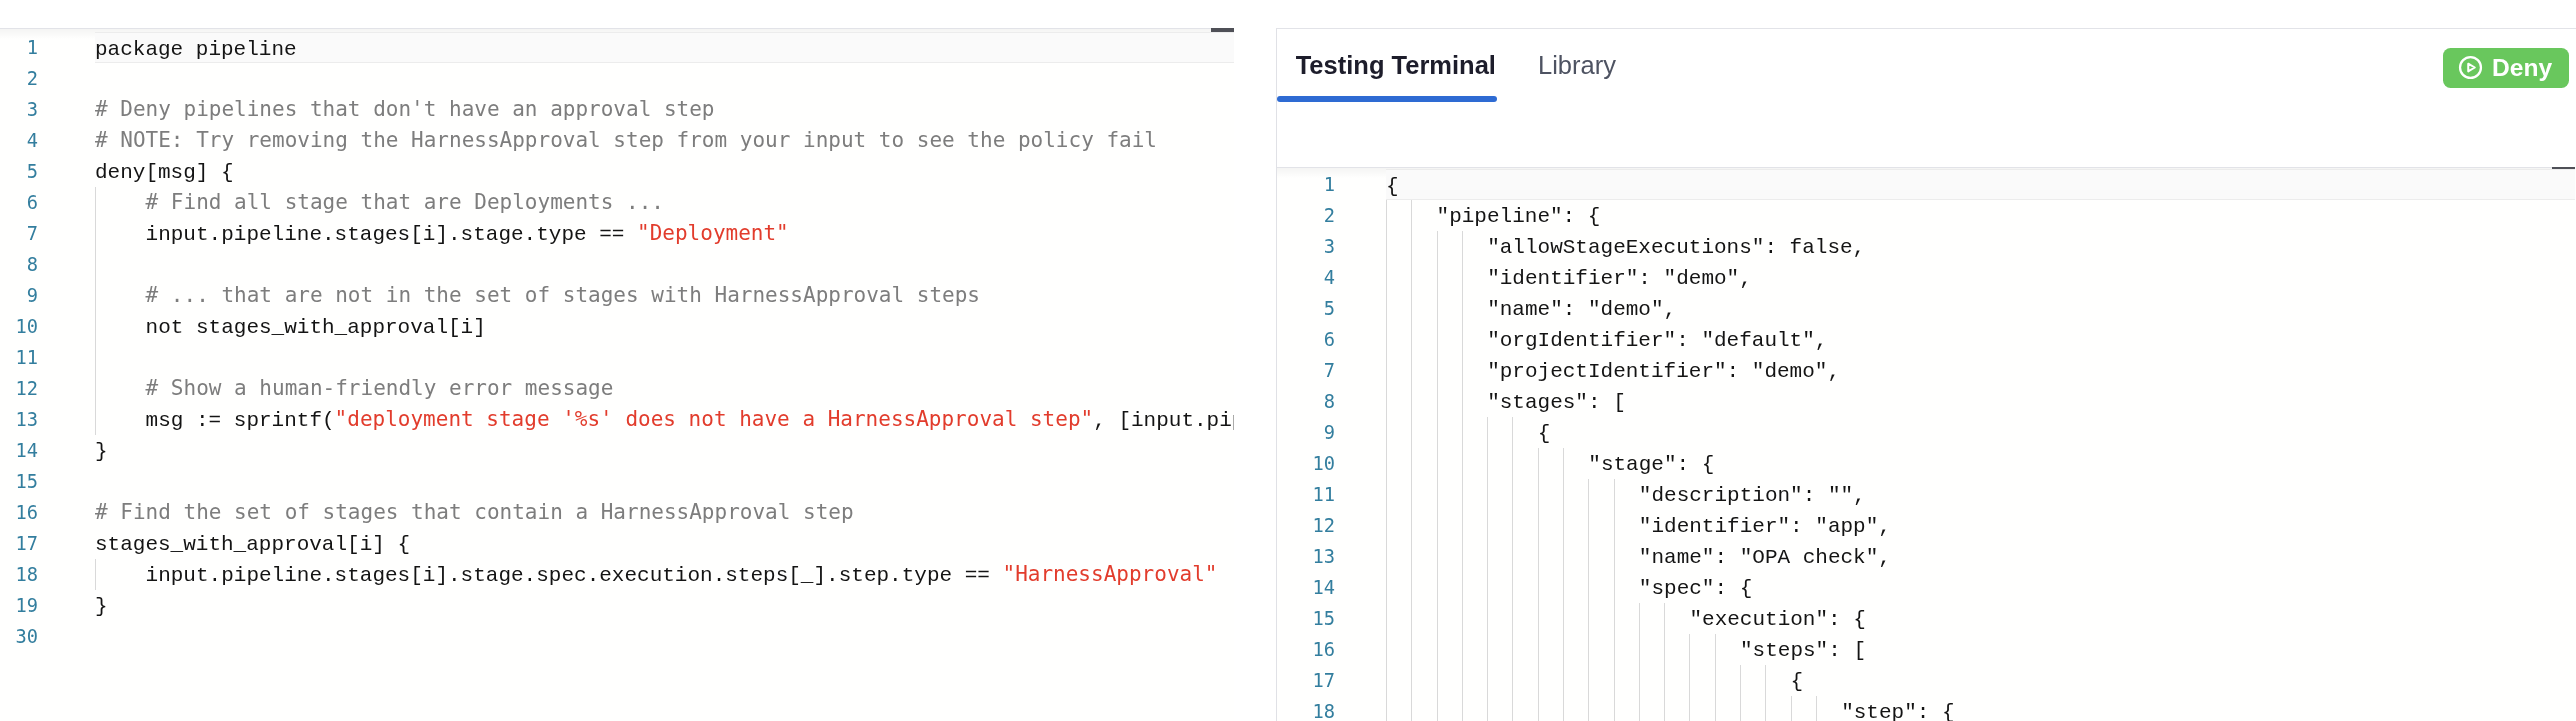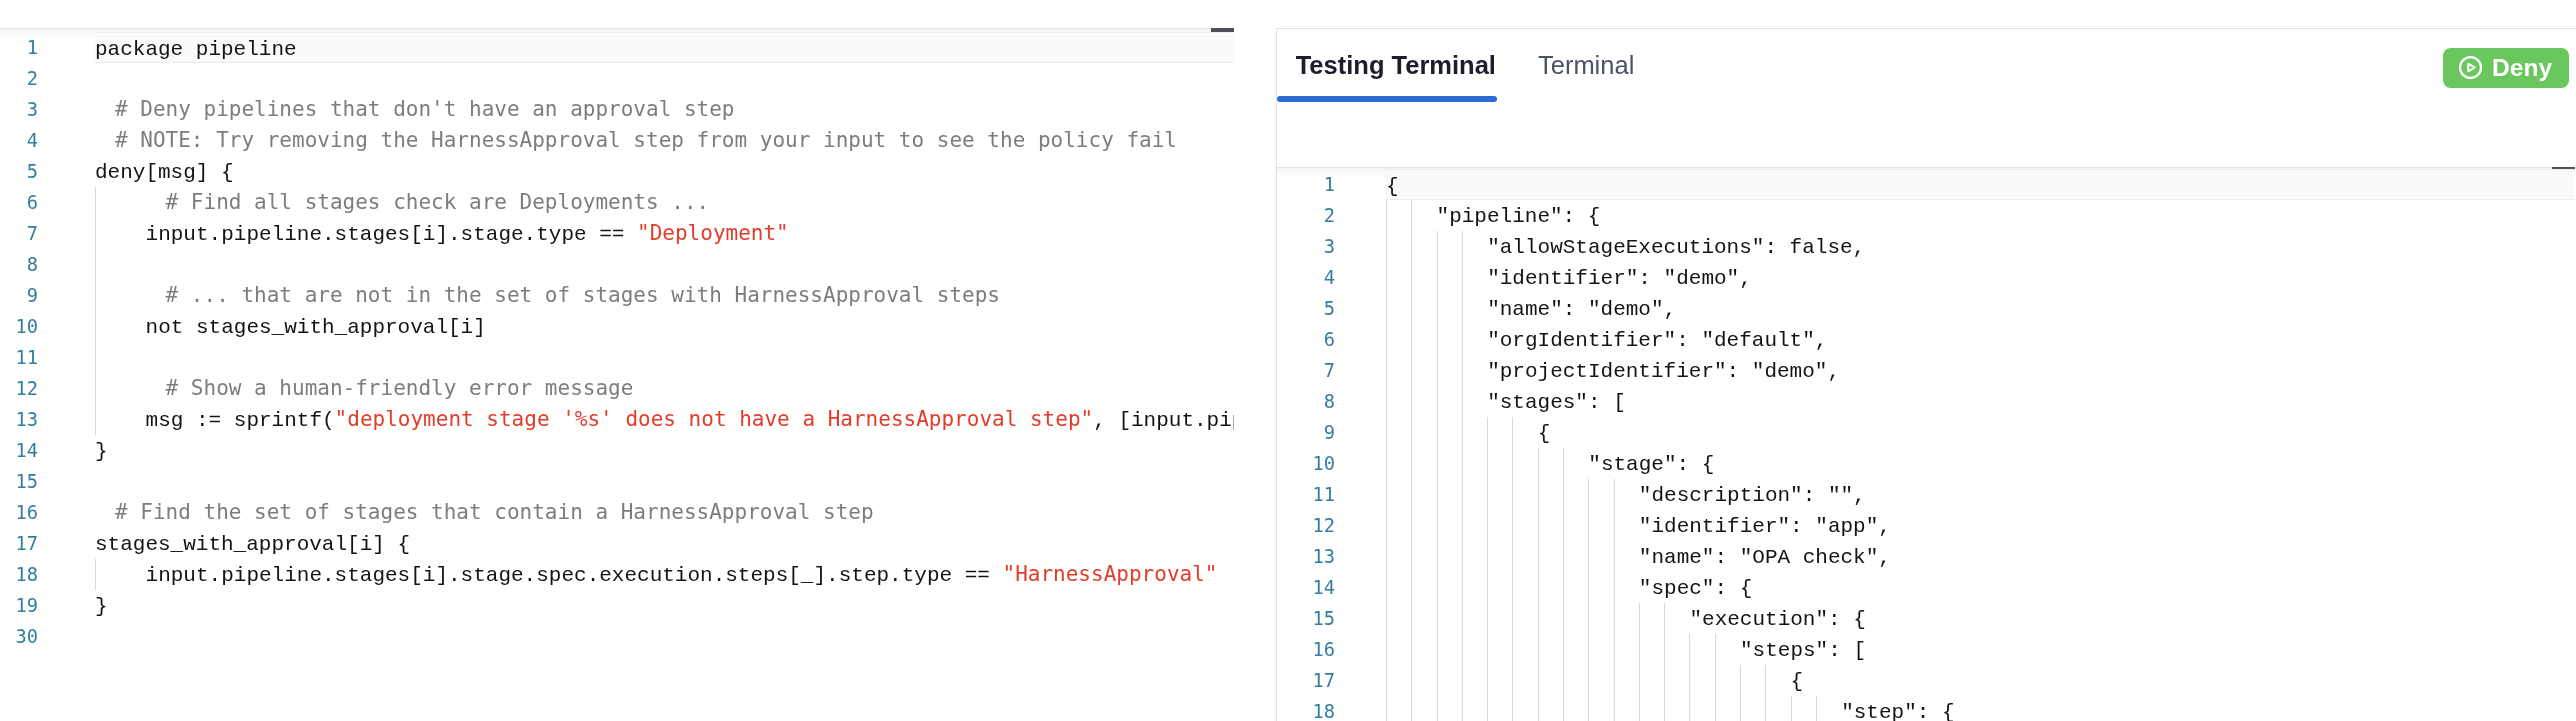--- a/index.html
+++ b/index.html
@@ -15,21 +15,21 @@
   .lines{position:absolute;left:0;right:0;}
   .line{display:flex;height:31px;}
   .ln{flex:none;text-align:right;color:#337e9e;
     font:18.7px/31px "DejaVu Sans Mono","Liberation Mono",monospace;
     user-select:none;}
   .content{position:relative;flex:1;white-space:pre;overflow:hidden;box-sizing:border-box;
     font:21px/31px "DejaVu Sans Mono","Liberation Mono",monospace;color:#141414;}
   .content.cur{background:#fafafa;border-top:1.7px solid #ececec;border-bottom:1.7px solid #ececec;}
   .g{position:absolute;top:0;bottom:0;width:0.8px;background:#d9d9d9;}
   .c-t{color:#141414;font-family:Liberation Mono, monospace;}
-  .c-m{color:#7d7d7d;margin-left:20px;}
+  .c-m{color:#7d7d7d;}
   .c-s{color:#e23c2c;}
 
   
   .left-editor{left:0;top:28px;width:1234px;height:694px;}
   .left-editor .lines{top:4.2px;}
   .left-editor .ln{width:38px;}
   .left-editor .content{margin-left:57px;}
 
   
   .right-panel{position:absolute;left:1276px;top:28px;width:1300px;height:694px;
@@ -79,21 +79,21 @@
         <div class="line">
           <span class="ln">4</span>
           <span class="content" style="padding-left: 0ch;"><span class="c-m"># NOTE: Try removing the HarnessApproval step from your input to see the policy fail</span></span>
         </div>
         <div class="line">
           <span class="ln">5</span>
           <span class="content" style="padding-left: 0ch;"><span class="c-t">deny[msg] {</span></span>
         </div>
         <div class="line">
           <span class="ln">6</span>
-          <span class="content" style="padding-left: 4ch;"><i class="g" style="left: 0ch;"></i><span class="c-m"># Find all stages check are Deployments ...</span></span>
+          <span class="content" style="padding-left: 4ch;"><i class="g" style="left: 0ch;"></i><span class="c-m"># Find all stage that are Deployments ...</span></span>
         </div>
         <div class="line">
           <span class="ln">7</span>
           <span class="content" style="padding-left: 4ch;"><i class="g" style="left: 0ch;"></i><span class="c-t">input.pipeline.stages[i].stage.type == </span><span class="c-s">"Deployment"</span></span>
         </div>
         <div class="line">
           <span class="ln">8</span>
           <span class="content" style="padding-left: 4ch;"><i class="g" style="left: 0ch;"></i></span>
         </div>
         <div class="line">
@@ -144,21 +144,21 @@
           <span class="ln">30</span>
           <span class="content" style="padding-left: 0ch;"></span>
         </div>
       </div>
   </div>
 
   <div class="right-panel">
 
     <div class="tabs-row">
       <span class="tab active">Testing Terminal</span>
-      <span class="tab inactive">Terminal</span>
+      <span class="tab inactive">Library</span>
       <span class="tab-underline"></span>
       <button class="test-button">
         <span style="display:flex;">
           <svg width="27" height="27" viewBox="0 0 24 24">
             <circle cx="12" cy="12" r="9.3" fill="none" stroke="#ffffff" stroke-width="2"></circle>
             <path d="M10 8.6 L15.8 12 L10 15.4 Z" fill="none" stroke="#ffffff" stroke-width="1.8" stroke-linejoin="round"></path>
           </svg>
         </span>
         <span>Deny</span>
       </button>

